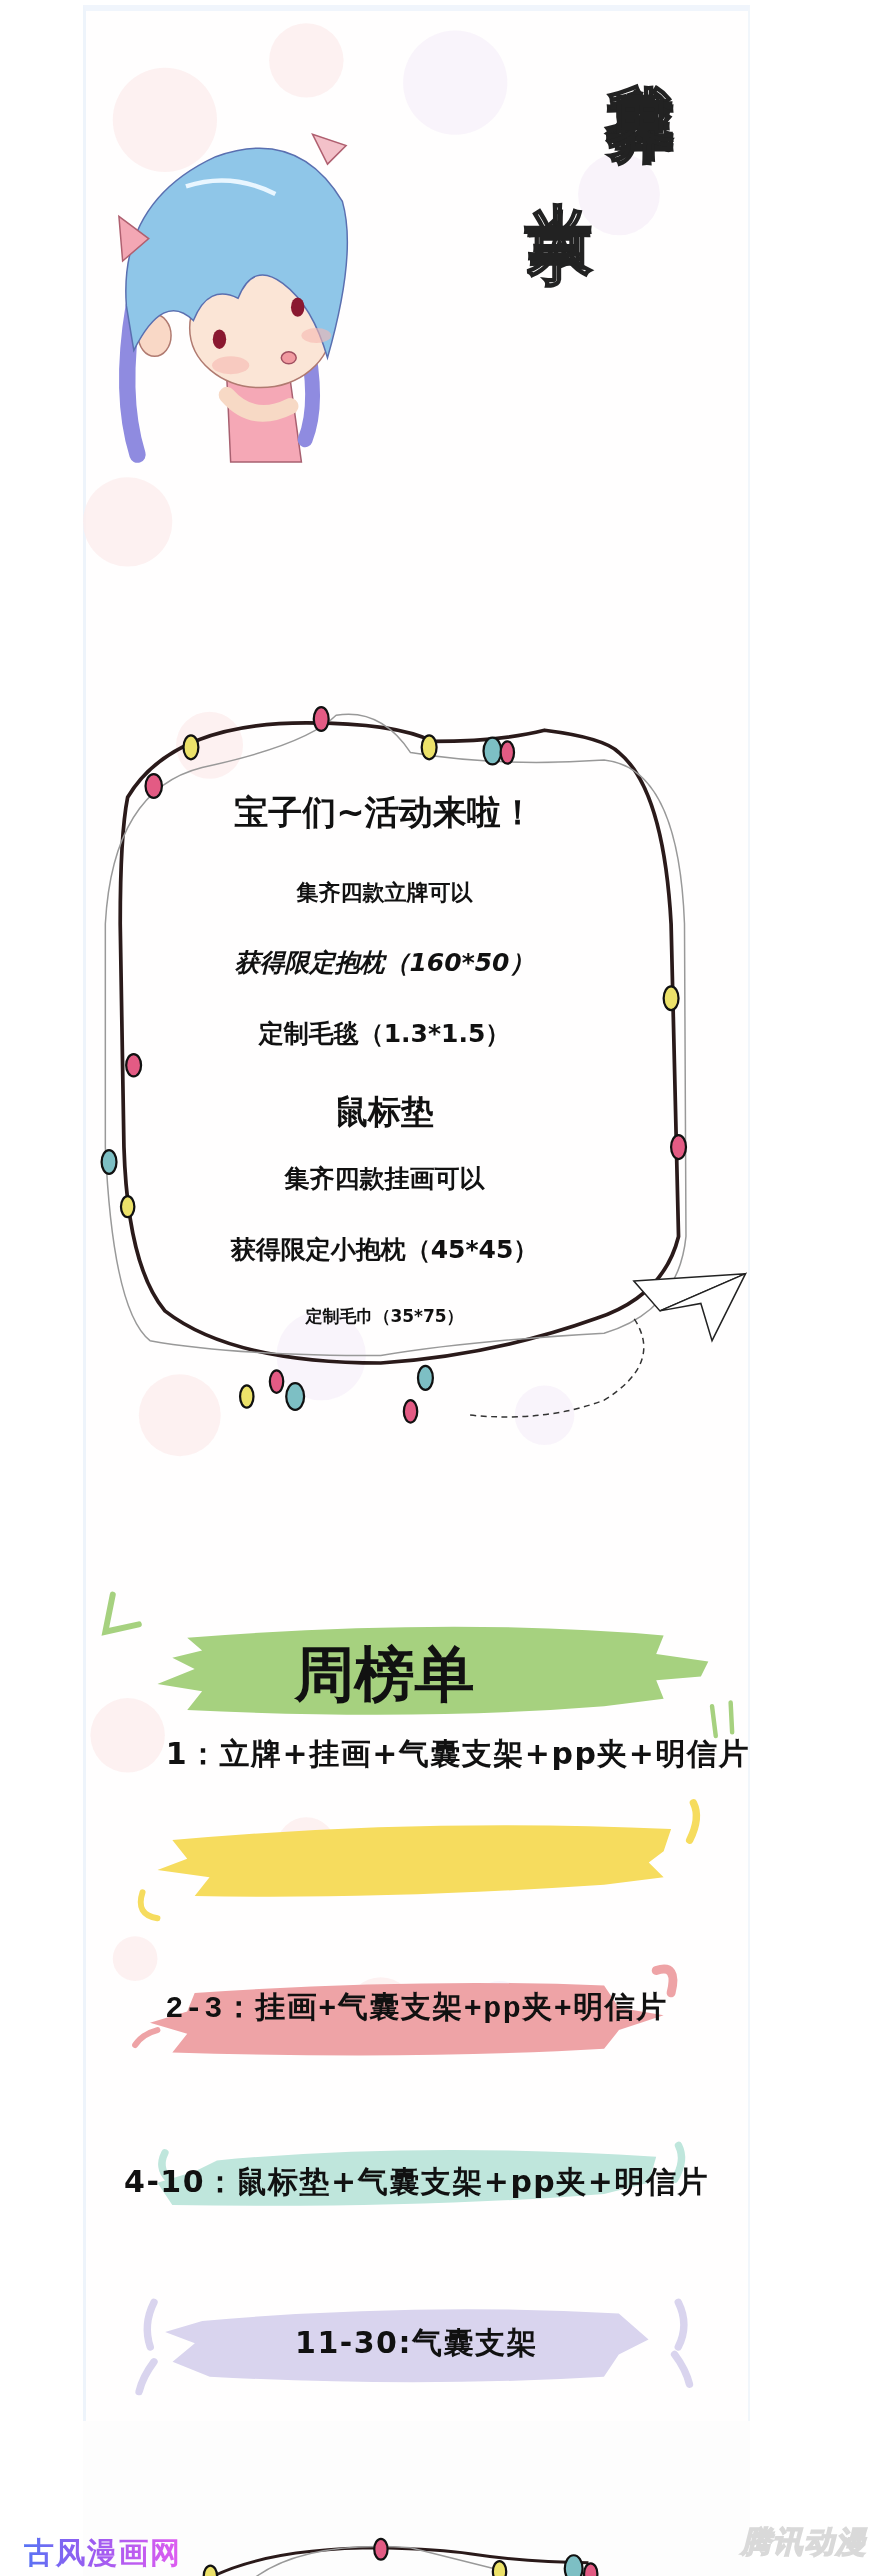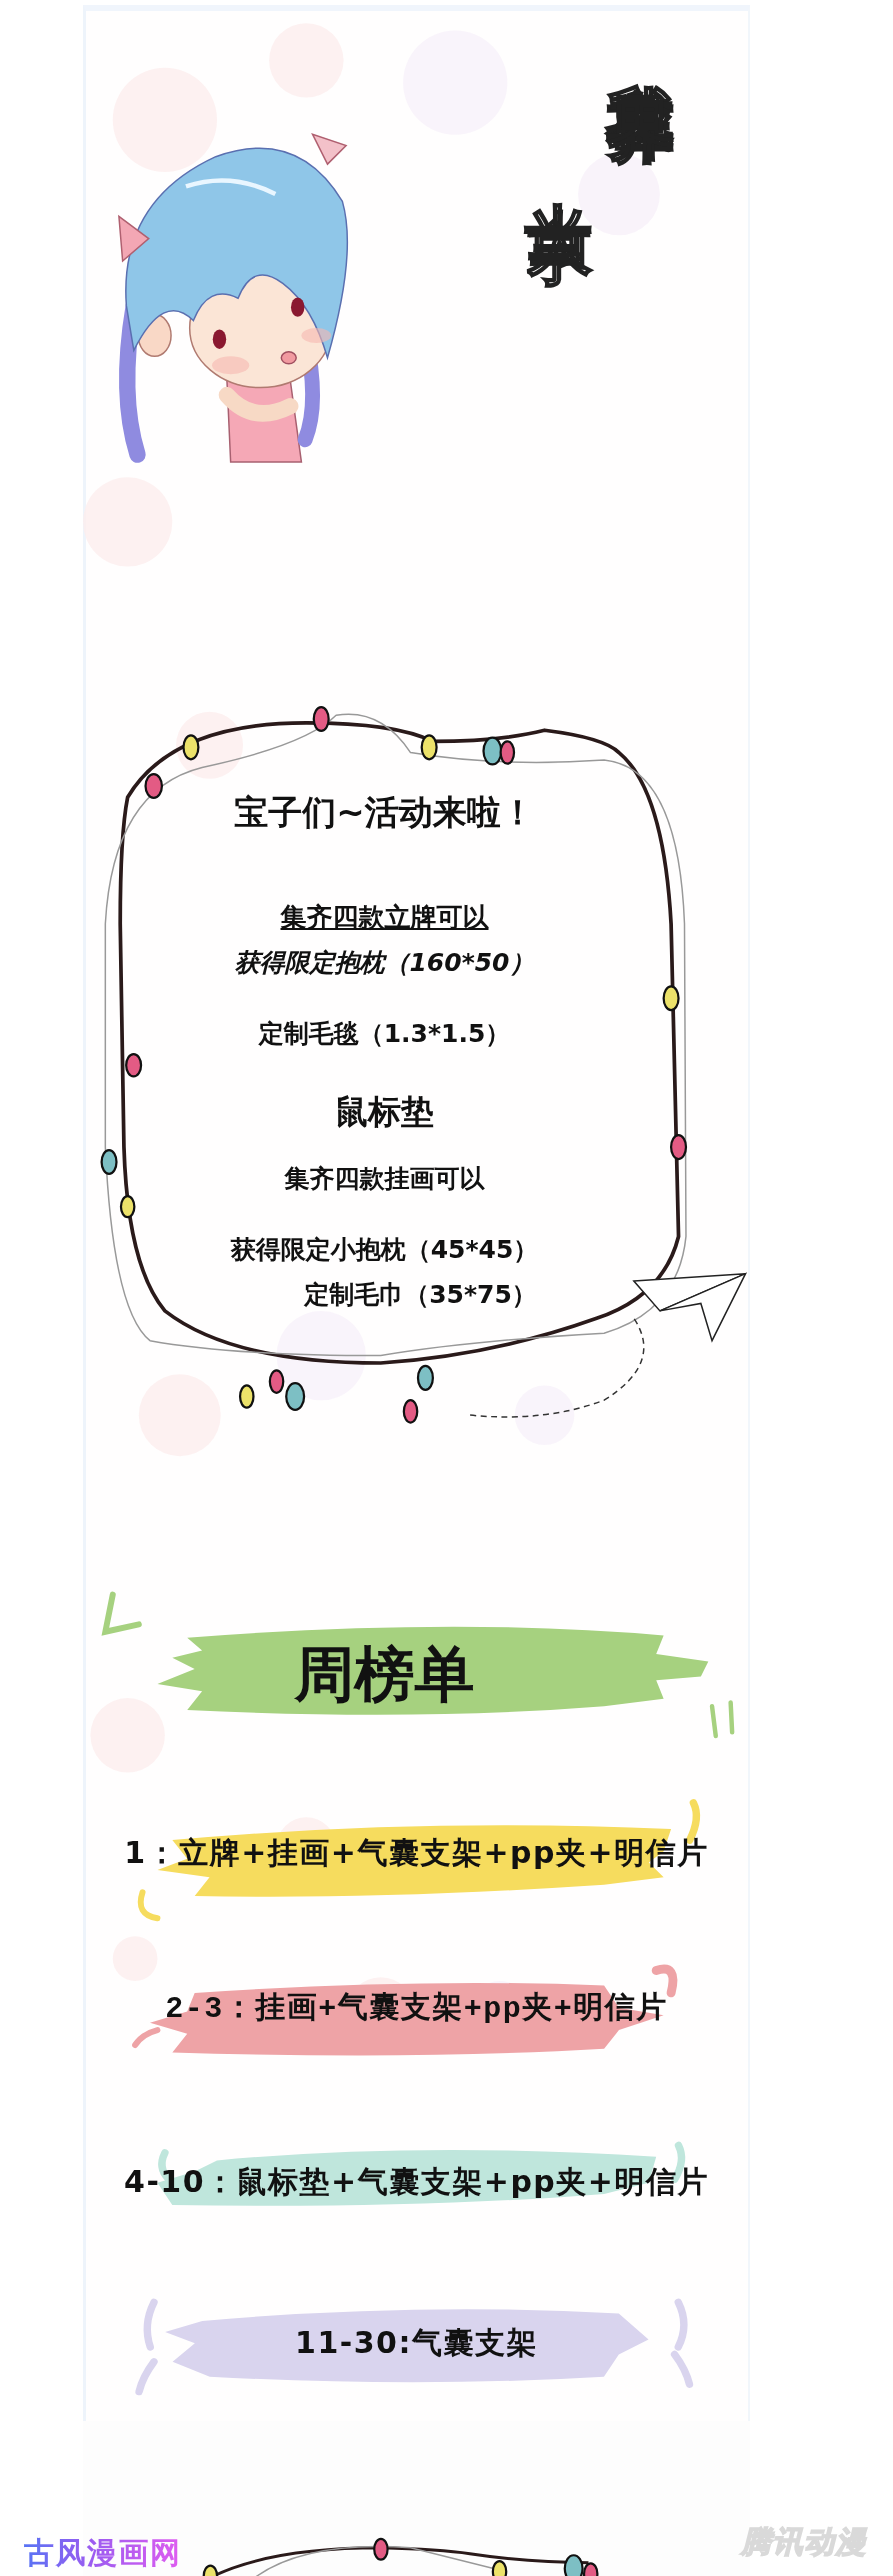--- a/index.html
+++ b/index.html
@@ -104,41 +104,41 @@
     <ellipse cx="460" cy="910" rx="10" ry="16" fill="#7dbfc4"></ellipse>
   </g>
 
   <g fill="#fff" stroke="#222" stroke-width="2">
     <path d="M740 780 L890 770 L775 820 Z"></path>
     <path d="M775 820 L890 770 L845 860 L830 810 Z"></path>
   </g>
 </svg>
 
 <div class="center-text" style="top:790px;font-size:34px;">宝子们~活动来啦！</div>
-<div class="center-text" style="top:900px;font-size:26px;text-decoration:underline;">集齐四款立牌可以</div>
+<div class="center-text" style="top:878px;font-size:22px;">集齐四款立牌可以</div>
 <div class="center-text" style="top:946px;font-size:25px;font-style:italic;">获得限定抱枕（160*50）</div>
 <div class="center-text" style="top:1017px;font-size:25px;">定制毛毯（1.3*1.5）</div>
 <div class="center-text" style="top:1090px;font-size:33px;">鼠标垫</div>
 <div class="center-text" style="top:1162px;font-size:25px;">集齐四款挂画可以</div>
 <div class="center-text" style="top:1233px;font-size:25px;">获得限定小抱枕（45*45）</div>
-<div class="center-text" style="top:1278px;font-size:25px;margin-left:36px;">定制毛巾（35*75）</div>
+<div class="center-text" style="top:1305px;font-size:17px;">定制毛巾（35*75）</div>
 
 <svg class="abs" style="left:83px;top:1587px" width="667" height="164" viewBox="0 0 896 220">
   <path d="M40 10 L30 60 L75 50" fill="none" stroke="#a6d17f" stroke-width="8" stroke-linecap="round"></path>
   <path d="M140 68 Q500 40 780 65 L770 90 L840 100 L830 120 L770 125 L780 150 L700 160 Q450 180 140 165 L160 140 L100 130 L150 110 L120 95 L160 85 Z" fill="#a6d17f"></path>
   <path d="M845 160 L850 200 M870 155 L872 195" stroke="#a6d17f" stroke-width="6" stroke-linecap="round"></path>
 </svg>
 <div class="center-text" style="top:1635px;font-size:60px;">周榜单</div>
 
 <svg class="abs" style="left:83px;top:1788px" width="667" height="134" viewBox="0 0 896 180">
   <path d="M120 70 Q450 40 790 55 L780 85 L760 100 L780 120 L700 130 Q400 150 150 145 L170 120 L100 110 L140 95 Z" fill="#f6dc5e"></path>
   <path d="M820 20 Q830 40 815 70" fill="none" stroke="#f6dc5e" stroke-width="10" stroke-linecap="round"></path>
   <path d="M80 140 Q70 170 100 175" fill="none" stroke="#f6dc5e" stroke-width="8" stroke-linecap="round"></path>
 </svg>
-<div class="rank" style="top:1833px;">
+<div class="rank" style="top:1734px;text-align:right;">
   <span>1：</span><span>立牌+挂画+气囊支架+pp夹+明信片</span>
 </div>
 
 <svg class="abs" style="left:83px;top:1948px" width="667" height="127" viewBox="0 0 896 170">
   <path d="M150 60 Q450 40 700 50 L720 80 L780 90 L720 110 L700 135 Q450 150 120 140 L140 115 L90 100 L140 85 Z" fill="#eea3a6"></path>
   <path d="M770 30 Q800 20 790 60" fill="none" stroke="#eea3a6" stroke-width="12" stroke-linecap="round"></path>
   <path d="M70 130 Q80 115 100 110" fill="none" stroke="#eea3a6" stroke-width="8" stroke-linecap="round"></path>
 </svg>
 <div class="rank" style="top:1987px;font-family:Liberation Mono, monospace;">
   <span>2-3：</span><span>挂画+气囊支架+pp夹+明信片</span>

